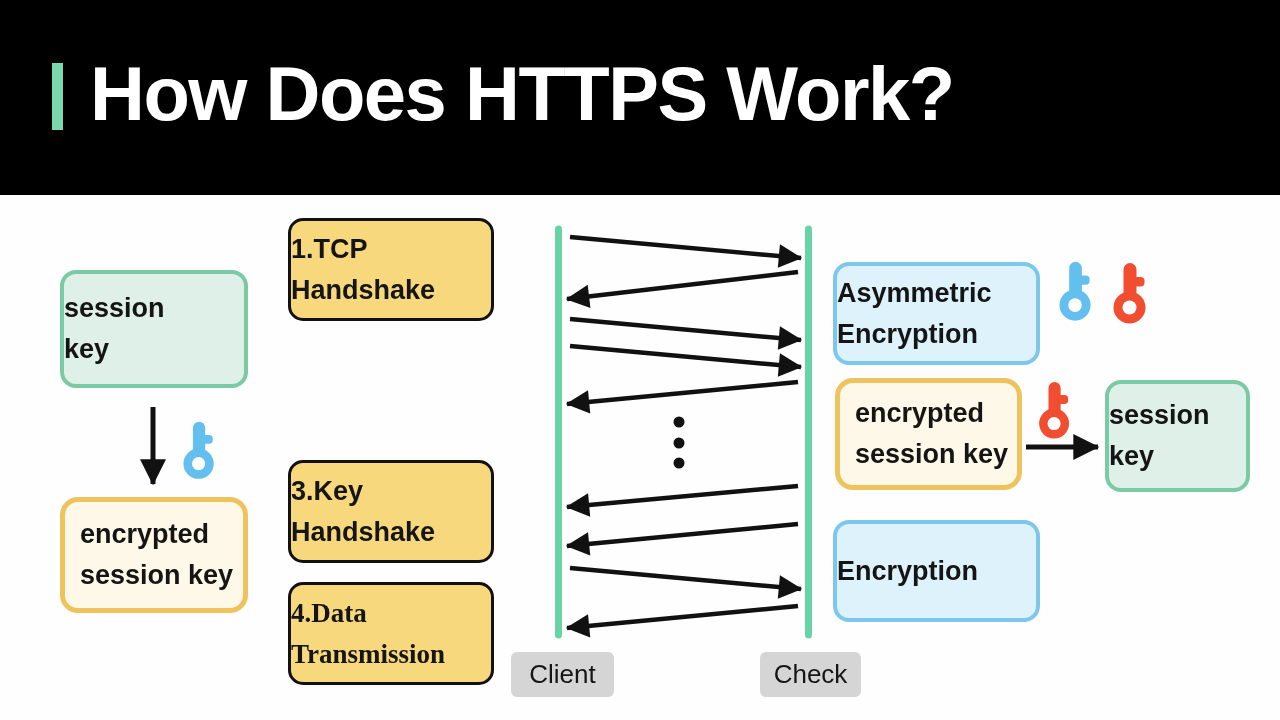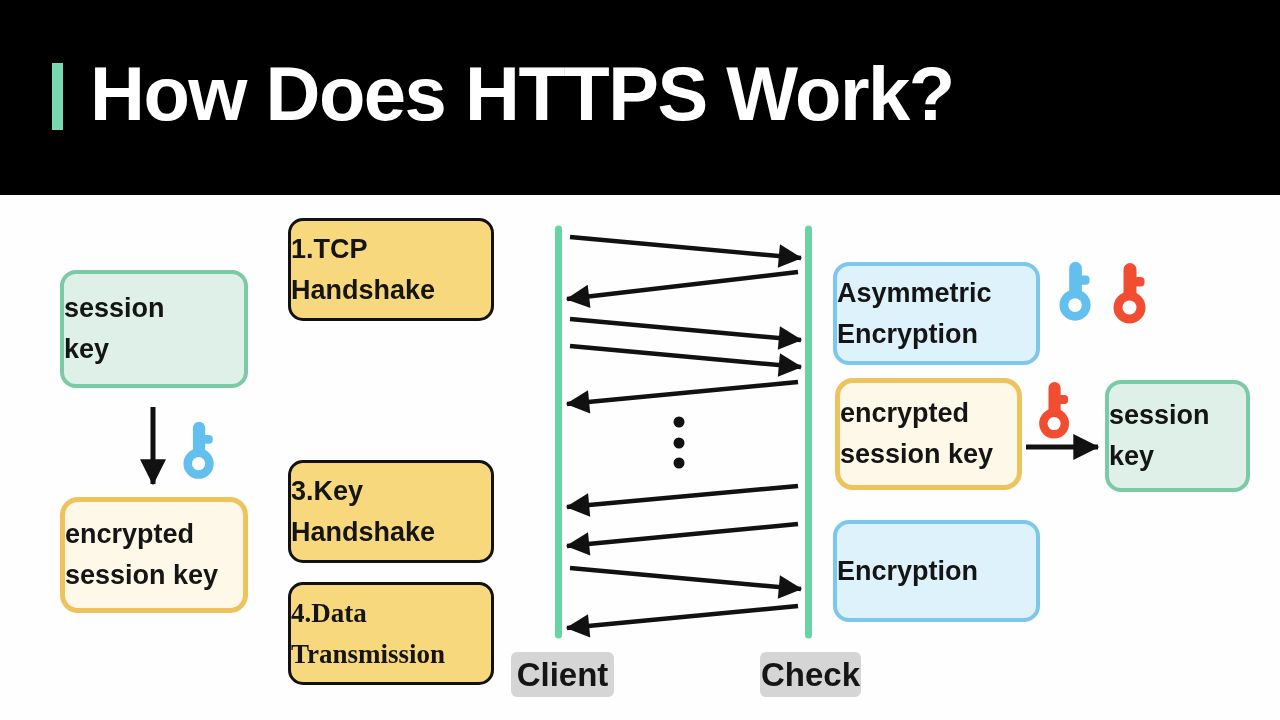--- a/index.html
+++ b/index.html
@@ -8,26 +8,26 @@
   
   .title-bar{position:absolute;left:0;top:0;width:1280px;height:195px;background:#000;}
   .accent-bar{position:absolute;left:52px;top:63px;width:11px;height:67px;background:var(--accent);}
   .page-title{position:absolute;left:90px;top:42px;margin:0;color:#fff;font-size:76px;
               font-weight:700;letter-spacing:-1.5px;line-height:104px;white-space:nowrap;}
   
   .box{position:absolute;box-sizing:border-box;display:flex;flex-direction:column;
        justify-content:center;align-items:flex-start;text-align:center;
        font-weight:700;font-size:27px;line-height:41px;border-radius:16px;}
   .mint{background:var(--mint-fill);border:4px solid var(--mint-border);}
-  .cream{background:var(--cream-fill);border:5px solid var(--cream-border);border-radius:18px;}
+  .cream{background:var(--cream-fill);border:5px solid var(--cream-border);border-radius:18px;padding-left:15px;}
   .yellow{background:var(--yellow-fill);border:3px solid var(--yellow-border);border-radius:15px;}
   .blue{background:var(--blue-fill);border:4px solid var(--blue-border);}
   
   .tag{position:absolute;box-sizing:border-box;display:flex;align-items:center;justify-content:center;
-       background:var(--gray-label);border-radius:6px;font-weight:700;font-size:33px;color:#151515;}
+       background:var(--gray-label);border-radius:6px;font-weight:400;font-size:26px;color:#151515;}
   
   .overlay{position:absolute;left:0;top:0;pointer-events:none;}
   .lifeline{stroke:var(--lifeline);stroke-width:7;stroke-linecap:round;}
   .msg{stroke:var(--arrow);stroke-width:4.5;fill:none;}
   .flow-arrow{stroke:var(--arrow);stroke-width:5;fill:none;}
   .arrowhead{fill:var(--arrow);}
   .dot{fill:var(--arrow);}
   .key-blue{color:var(--key-blue);}
   .key-red{color:var(--key-red);}
 </style>

